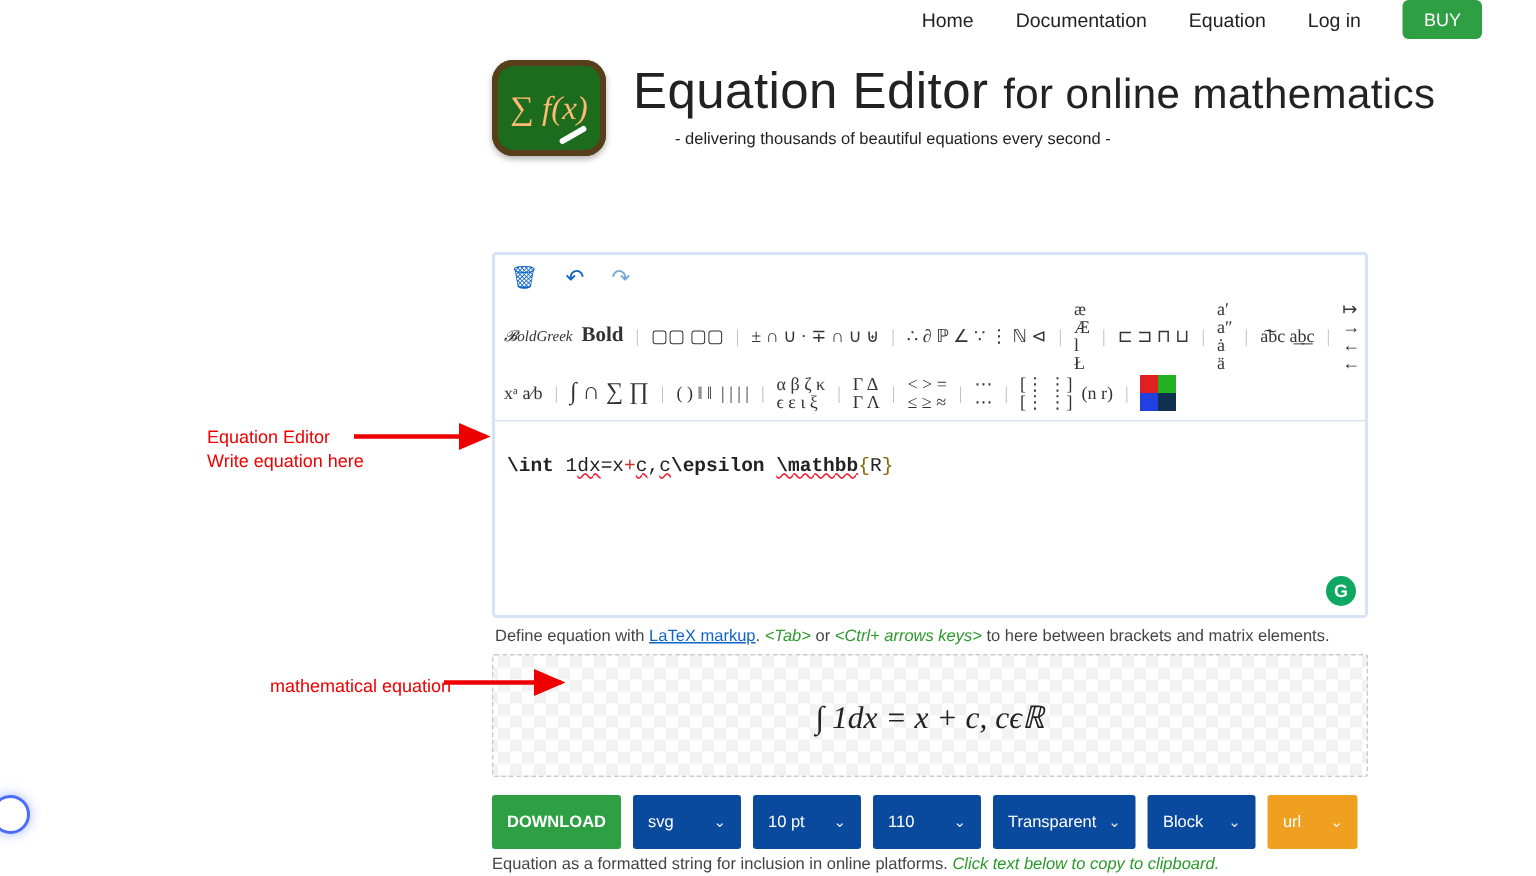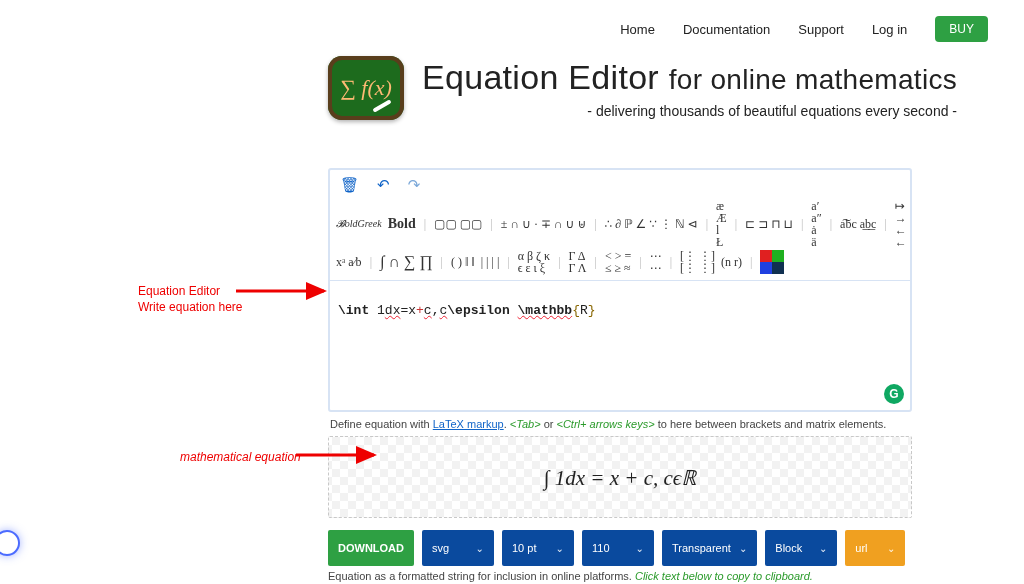--- a/index.html
+++ b/index.html
@@ -19,21 +19,21 @@
     background: #fff;
     color: #222;
   }
 
   
   .topnav {
     display: flex;
     justify-content: flex-end;
     align-items: center;
     gap: 28px;
-    padding: 16px 36px 0 0;
+    padding: 0 36px 0 0;
     font-size: 13px;
   }
   .topnav a {
     color: #222;
     text-decoration: none;
     cursor: pointer;
   }
   .buy-btn {
     background: var(--accent-green);
     color: #fff;
@@ -81,24 +81,23 @@
     margin: 2px 0 6px 0;
     font-weight: 300;
     font-size: 34px;
     letter-spacing: .3px;
   }
   .hero-text h1 .sub {
     font-size: 28px;
     font-weight: 300;
   }
   .tagline {
-    font-size: 14px;
+    font-size: 11px;
     margin-left: 28px;
     color: #222;
-    text-align: right;
   }
 
   
   .main-col {
     position: absolute;
     left: 328px;
     width: 584px;
   }
 
   .editor-panel {
@@ -243,21 +242,21 @@
   .tk-op{color:#c83232;}
   .tk-brace{color:#886600;}
   .tk-under{ text-decoration: underline wavy #e23; text-decoration-thickness:1px;}
 </style>
 </head>
 <body>
 
 <div class="topnav">
   <a>Home</a>
   <a>Documentation</a>
-  <a>Support</a>
+  <a>Equation</a>
   <a>Log in</a>
   <button class="buy-btn">BUY</button>
 </div>
 
 <div class="hero">
   <div class="logo">∑ f(x)</div>
   <div class="hero-text">
     <h1>
       <span>Equation Editor</span>
       <span class="sub">for online mathematics</span>
@@ -386,21 +385,21 @@
 </div>
 <svg class="arrow-wrap" style="left:236px; top:276px;" width="100" height="30">
   <defs>
       <marker id="ah1" markerWidth="8" markerHeight="8" refX="6" refY="3" orient="auto">
         <path d="M0,0 L7,3 L0,6 Z" fill="#ee0000"></path>
       </marker>
     </defs>
   <line x1="0" y1="15" x2="88" y2="15" stroke="#ee0000" stroke-width="3" marker-end="url(#ah1)"></line>
 </svg>
 
-<div class="anno" style="left:180px; top:450px;font-style:italic;">
+<div class="anno" style="left:180px; top:450px;">
   <span>mathematical equation</span>
 </div>
 <svg class="arrow-wrap" style="left:296px; top:440px;" width="90" height="30">
   <defs>
       <marker id="ah2" markerWidth="8" markerHeight="8" refX="6" refY="3" orient="auto">
         <path d="M0,0 L7,3 L0,6 Z" fill="#ee0000"></path>
       </marker>
     </defs>
   <line x1="0" y1="15" x2="78" y2="15" stroke="#ee0000" stroke-width="3" marker-end="url(#ah2)"></line>
 </svg>

